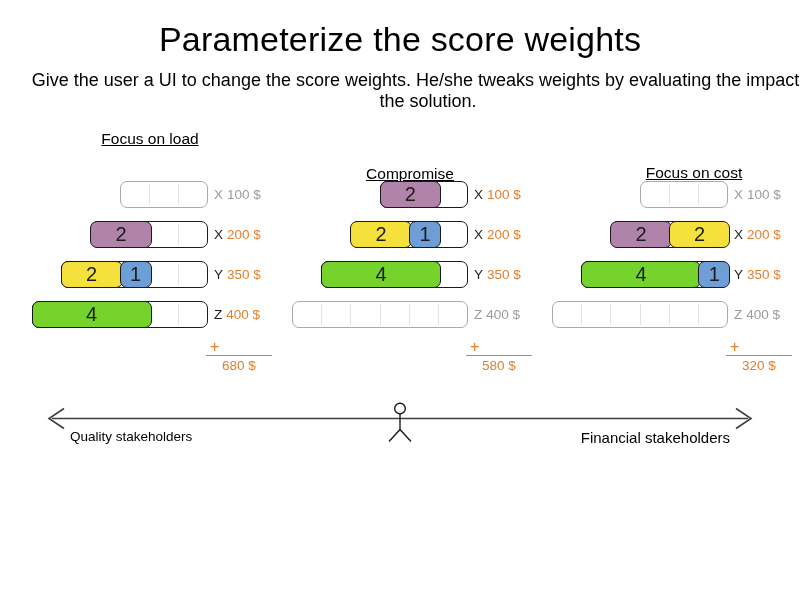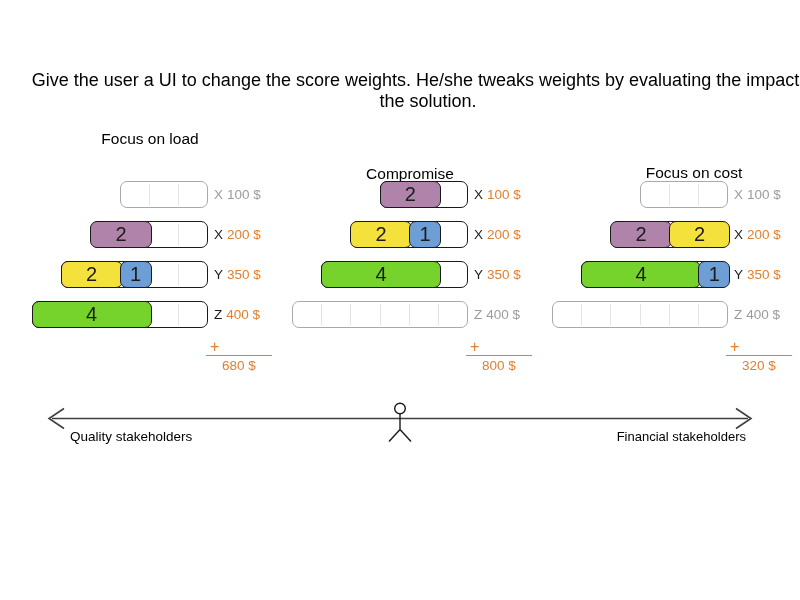--- a/index.html
+++ b/index.html
@@ -12,21 +12,21 @@
   .title{
     position:absolute;top:20px;left:0;width:800px;text-align:center;
     font-size:34px;letter-spacing:0.2px;color:#000;
   }
   .subtitle{
     position:absolute;top:70px;left:0;width:800px;text-align:center;
     font-size:18px;color:#000;padding-left:28px;
   }
   .col-header{
     position:absolute;top:130px;width:236px;text-align:center;
-    font-size:15.5px;color:#000;
+    font-size:15.5px;color:#000;text-decoration:underline;
   }
   #header-0{left:32px;} #header-1{left:292px;margin-top:35px;} #header-2{left:576px;margin-top:34px;}
 
   .bar-track{
     position:absolute;background:#ffffff;border-radius:7px;box-sizing:border-box;
   }
   .bar-track.filled{border:1.5px solid #1a1a1a;}
   .bar-track.empty{border:1px solid #a9a9a9;}
   .cell-separator{position:absolute;top:2px;bottom:2px;width:1px;background:#e3e3e3;}
   .segment{
@@ -40,29 +40,30 @@
   }
   .sum-line{position:absolute;top:355px;width:66px;border-top:1.6px solid #e07f2e;}
   .sum-plus{position:absolute;top:338px;font-size:16px;color:#e07f2e;}
   .sum-value{position:absolute;top:358px;width:66px;text-align:center;font-size:13.5px;color:#e07f2e;}
   #sum-plus-0{left:210px;} #sum-line-0{left:206px;} #sum-value-0{left:206px;}
   #sum-plus-1{left:470px;} #sum-line-1{left:466px;} #sum-value-1{left:466px;}
   #sum-plus-2{left:730px;} #sum-line-2{left:726px;} #sum-value-2{left:726px;}
 
   .axis-svg{position:absolute;left:0;top:400px;}
   .axis-label-left{position:absolute;left:70px;top:429px;font-size:13.5px;}
-  .axis-label-right{position:absolute;right:54px;top:429px;font-size:13px;}
+  .axis-label-right{position:absolute;right:70px;top:429px;font-size:15px;}
   .user-label-1{position:absolute;left:300px;width:200px;top:449px;text-align:center;font-size:13.5px;}
   .user-label-2{position:absolute;left:290px;width:220px;top:467px;text-align:center;font-size:13.5px;}
 </style>
 </head>
 <body>
 
 <div class="stage">
 
+  <div class="title">Parameterize the score weights</div>
   <div class="subtitle">Give the user a UI to change the score weights. He/she tweaks weights by evaluating the impact on the solution.</div>
 
   <div class="col-header" id="header-0">Focus on load</div>
   <div class="col-header" id="header-1">Compromise</div>
   <div class="col-header" id="header-2">Focus on cost</div>
 
   <div id="bars-area">
       <div class="bar-track empty" style="left: 120.01px; top: 181px; width: 87.99px; height: 27px;">
         <div class="cell-separator" style="left: 27.83px;"></div>
         <div class="cell-separator" style="left: 57.16px;"></div>
@@ -165,21 +166,21 @@
         <span style="color: rgb(155, 155, 155);">400 $</span>
       </div>
     </div>
 
   <div class="sum-plus" id="sum-plus-0">+</div>
   <div class="sum-line" id="sum-line-0"></div>
   <div class="sum-value" id="sum-value-0">680 $</div>
 
   <div class="sum-plus" id="sum-plus-1">+</div>
   <div class="sum-line" id="sum-line-1"></div>
-  <div class="sum-value" id="sum-value-1">800 $</div>
+  <div class="sum-value" id="sum-value-1">580 $</div>
 
   <div class="sum-plus" id="sum-plus-2">+</div>
   <div class="sum-line" id="sum-line-2"></div>
   <div class="sum-value" id="sum-value-2">320 $</div>
 
   <svg class="axis-svg" width="800" height="48" viewBox="0 0 800 48">
     <line x1="52" y1="18.5" x2="748" y2="18.5" stroke="#3f3f3f" stroke-width="1.6"></line>
     <polyline points="64,8.5 49,18.5 64,28.5" fill="none" stroke="#3f3f3f" stroke-width="1.6"></polyline>
     <polyline points="736,8.5 751,18.5 736,28.5" fill="none" stroke="#3f3f3f" stroke-width="1.6"></polyline>
     <g>

